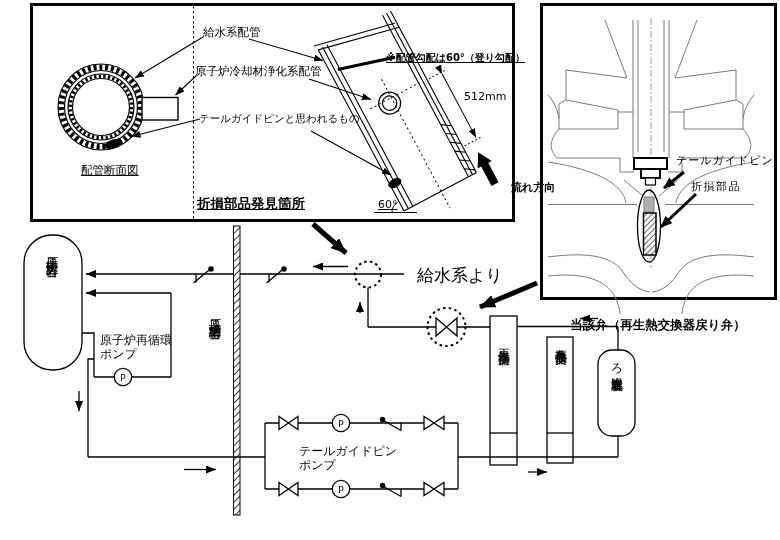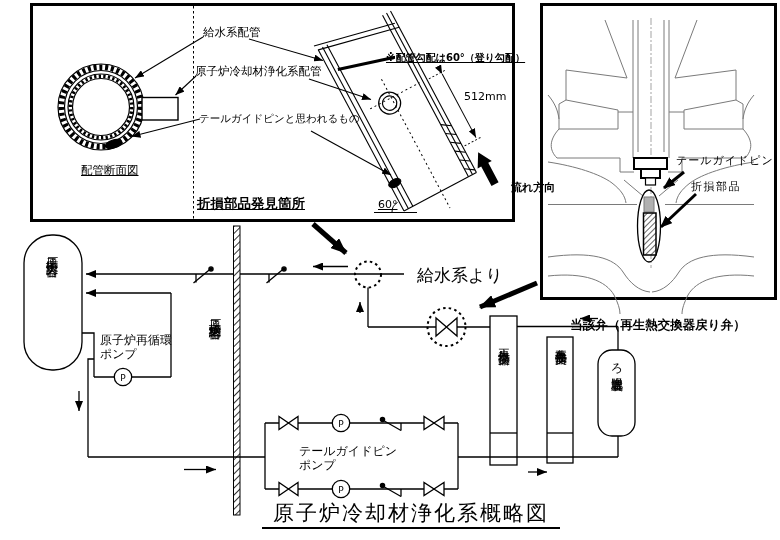--- a/index.html
+++ b/index.html
@@ -269,15 +269,14 @@
 <div class="lb vt" style="left:208px;top:309px;font-size:12.5px;letter-spacing:1.5px;">原子炉格納容器</div>
 <div class="lb" style="left:100px;top:334px;font-size:12px;text-align:right;">原子炉再循環</div>
 <div class="lb" style="left:100px;top:348px;font-size:12px;">ポンプ</div>
 <div class="lb" style="left:405px;top:266px;font-size:17px;margin-left:12px;">給水系より</div>
 <div class="lb" style="left:299px;top:445px;font-size:12px;">テールガイドピン</div>
 <div class="lb" style="left:299px;top:458.5px;font-size:12px;">ポンプ</div>
 <div class="lb vt" style="left:496.5px;top:339px;font-size:12px;letter-spacing:1px;">再生熱交換器</div>
 <div class="lb vt" style="left:553.5px;top:340px;font-size:12px;letter-spacing:0.5px;">非再生熱交換器</div>
 <div class="lb vt" style="left:609.5px;top:354px;font-size:12px;letter-spacing:0.5px;">ろ過脱塩装置</div>
 
-<div class="lb ctr" style="left:262px;top:502px;width:298px;font-size:21px;letter-spacing:2px;border-bottom:2px solid #000;padding-bottom:1px;">原子炉冷却材浄化系概略図</div>
 
 </div>
 
 </body></html>

